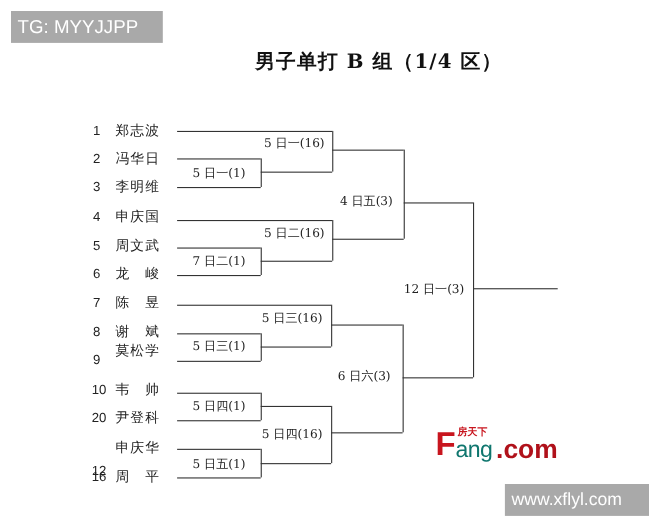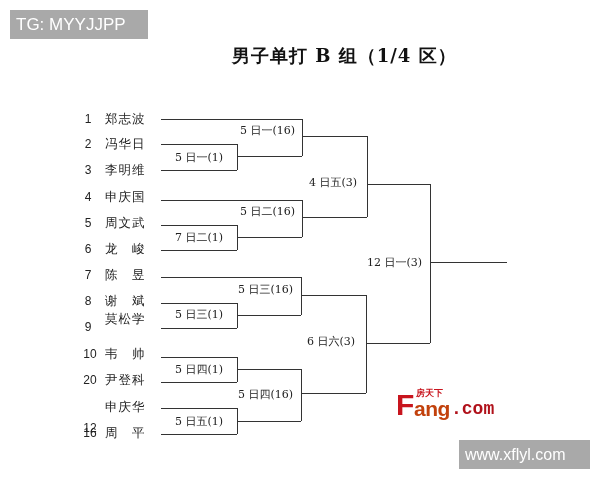--- a/index.html
+++ b/index.html
@@ -14,24 +14,24 @@
   .seed { position:absolute; width:20px; text-align:center; font-family:"Liberation Sans", sans-serif;
           font-size:12px; color:#222; line-height:16px; }
   .name { position:absolute; font-size:12.5px; color:#222; line-height:16px; white-space:nowrap; letter-spacing:1px; }
   .hl { position:absolute; height:0; border-top:1.3px solid #333; }
   .vl { position:absolute; width:0; border-left:1.3px solid #333; }
   .lbl { position:absolute; font-family:"DejaVu Serif", serif; font-size:11px; color:#222;
          line-height:14px; white-space:nowrap; }
   .logo { position:absolute; left:396px; top:388px; width:115px; height:32px; }
   .logo .F { position:absolute; left:0; top:2px; font-family:"Liberation Sans", sans-serif; font-weight:bold;
              font-size:30px; color:#c8151e; line-height:30px; }
-  .logo .ang { position:absolute; left:18px; top:10px; font-family:"Liberation Sans", sans-serif; font-weight:bold;
-               font-size:21px; color:#c2410c; line-height:22px; letter-spacing:-0.5px; }
-  .logo .com { position:absolute; left:55px; top:10px; font-family:Liberation Mono, monospace; font-weight:bold;
-               font-size:18px; color:#b0111a; line-height:22px; }
+  .logo .ang { position:absolute; left:18px; top:10px; font-family:"Liberation Sans", sans-serif; font-weight:normal;
+               font-size:21px; color:#0f766e; line-height:22px; letter-spacing:-0.5px; }
+  .logo .com { position:absolute; left:55px; top:10px; font-family:Liberation Sans, sans-serif; font-weight:bold;
+               font-size:24px; color:#b0111a; line-height:22px; }
   .logo .cn { position:absolute; left:20px; top:0; font-size:9px; font-weight:bold; color:#c8151e;
               line-height:10px; letter-spacing:0px; }
 </style>
 </head>
 <body>
 
 <div class="wm" id="wm-tl">TG: MYYJJPP</div>
 
 <div class="title">男子单打 B 组（1/4 区）</div>
 

